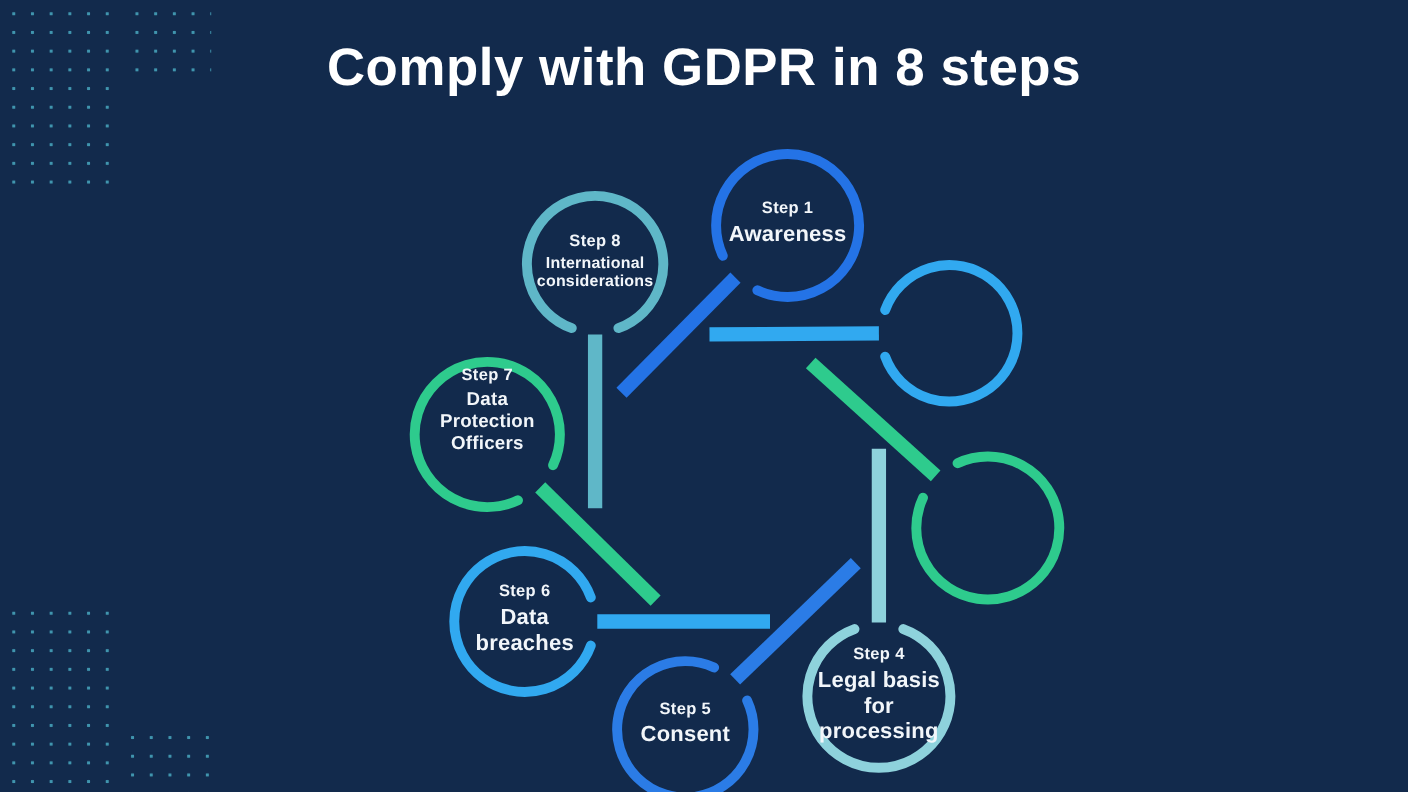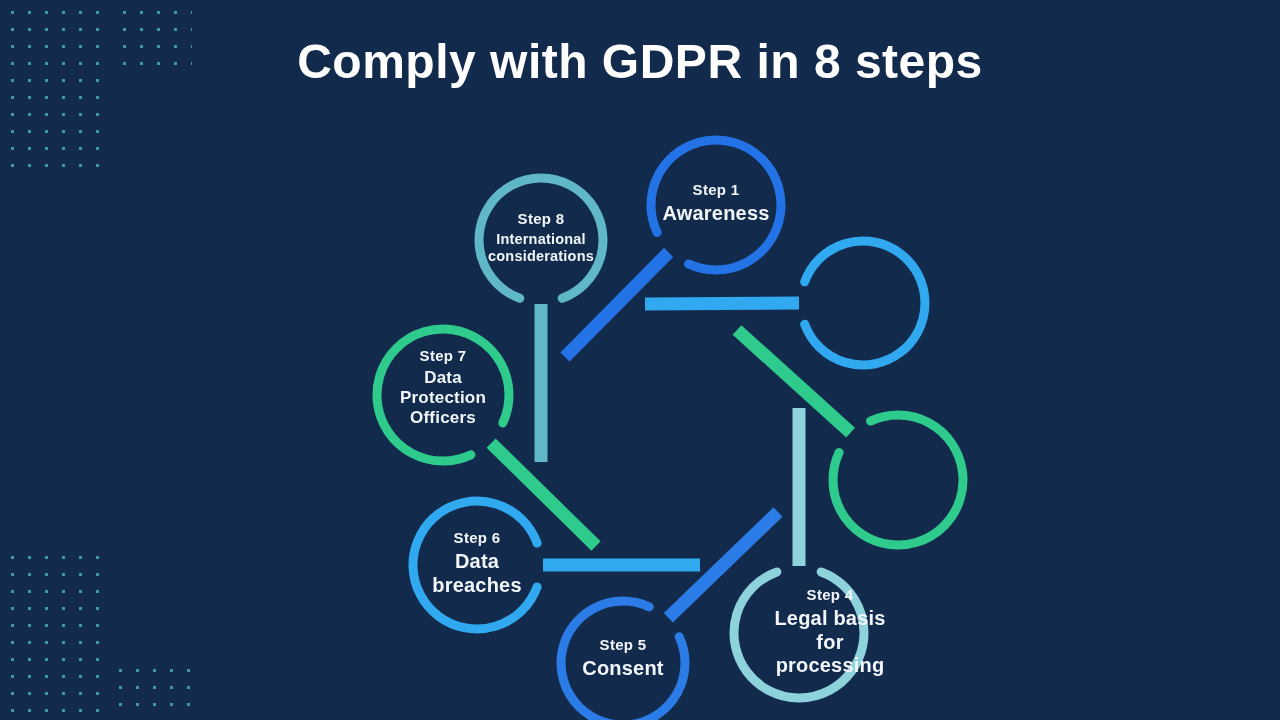--- a/index.html
+++ b/index.html
@@ -62,24 +62,24 @@
   .step-title{
     font-size:20px;
     font-weight:bold;
     line-height:1.18;
     white-space:pre-line;
     letter-spacing:.2px;
   }
   .n1{left:716px;top:203px;width:150px;}
   .n2{left:863px;top:301px;width:150px;}
   .n3{left:898px;top:480px;width:130px;}
-  .n4{left:830px;top:632px;width:130px;}
+  .n4{left:799px;top:632px;width:130px;}
   .n5{left:623px;top:658px;width:150px;}
   .n6{left:477px;top:563px;width:130px;}
-  .n7{left:443px;top:388px;width:140px;}
+  .n7{left:443px;top:373px;width:140px;}
   .n8{left:541px;top:238px;width:160px;}
   .n4 .step-title{font-size:20px;}
   .n7 .step-title{font-size:17px;}
   .n8 .step-title{font-size:14.5px;}
 
   .ring{fill:none;stroke-width:9;stroke-linecap:round;}
   .tail{fill:none;stroke-width:13;stroke-linecap:butt;}
 </style>
 </head>
 <body>

